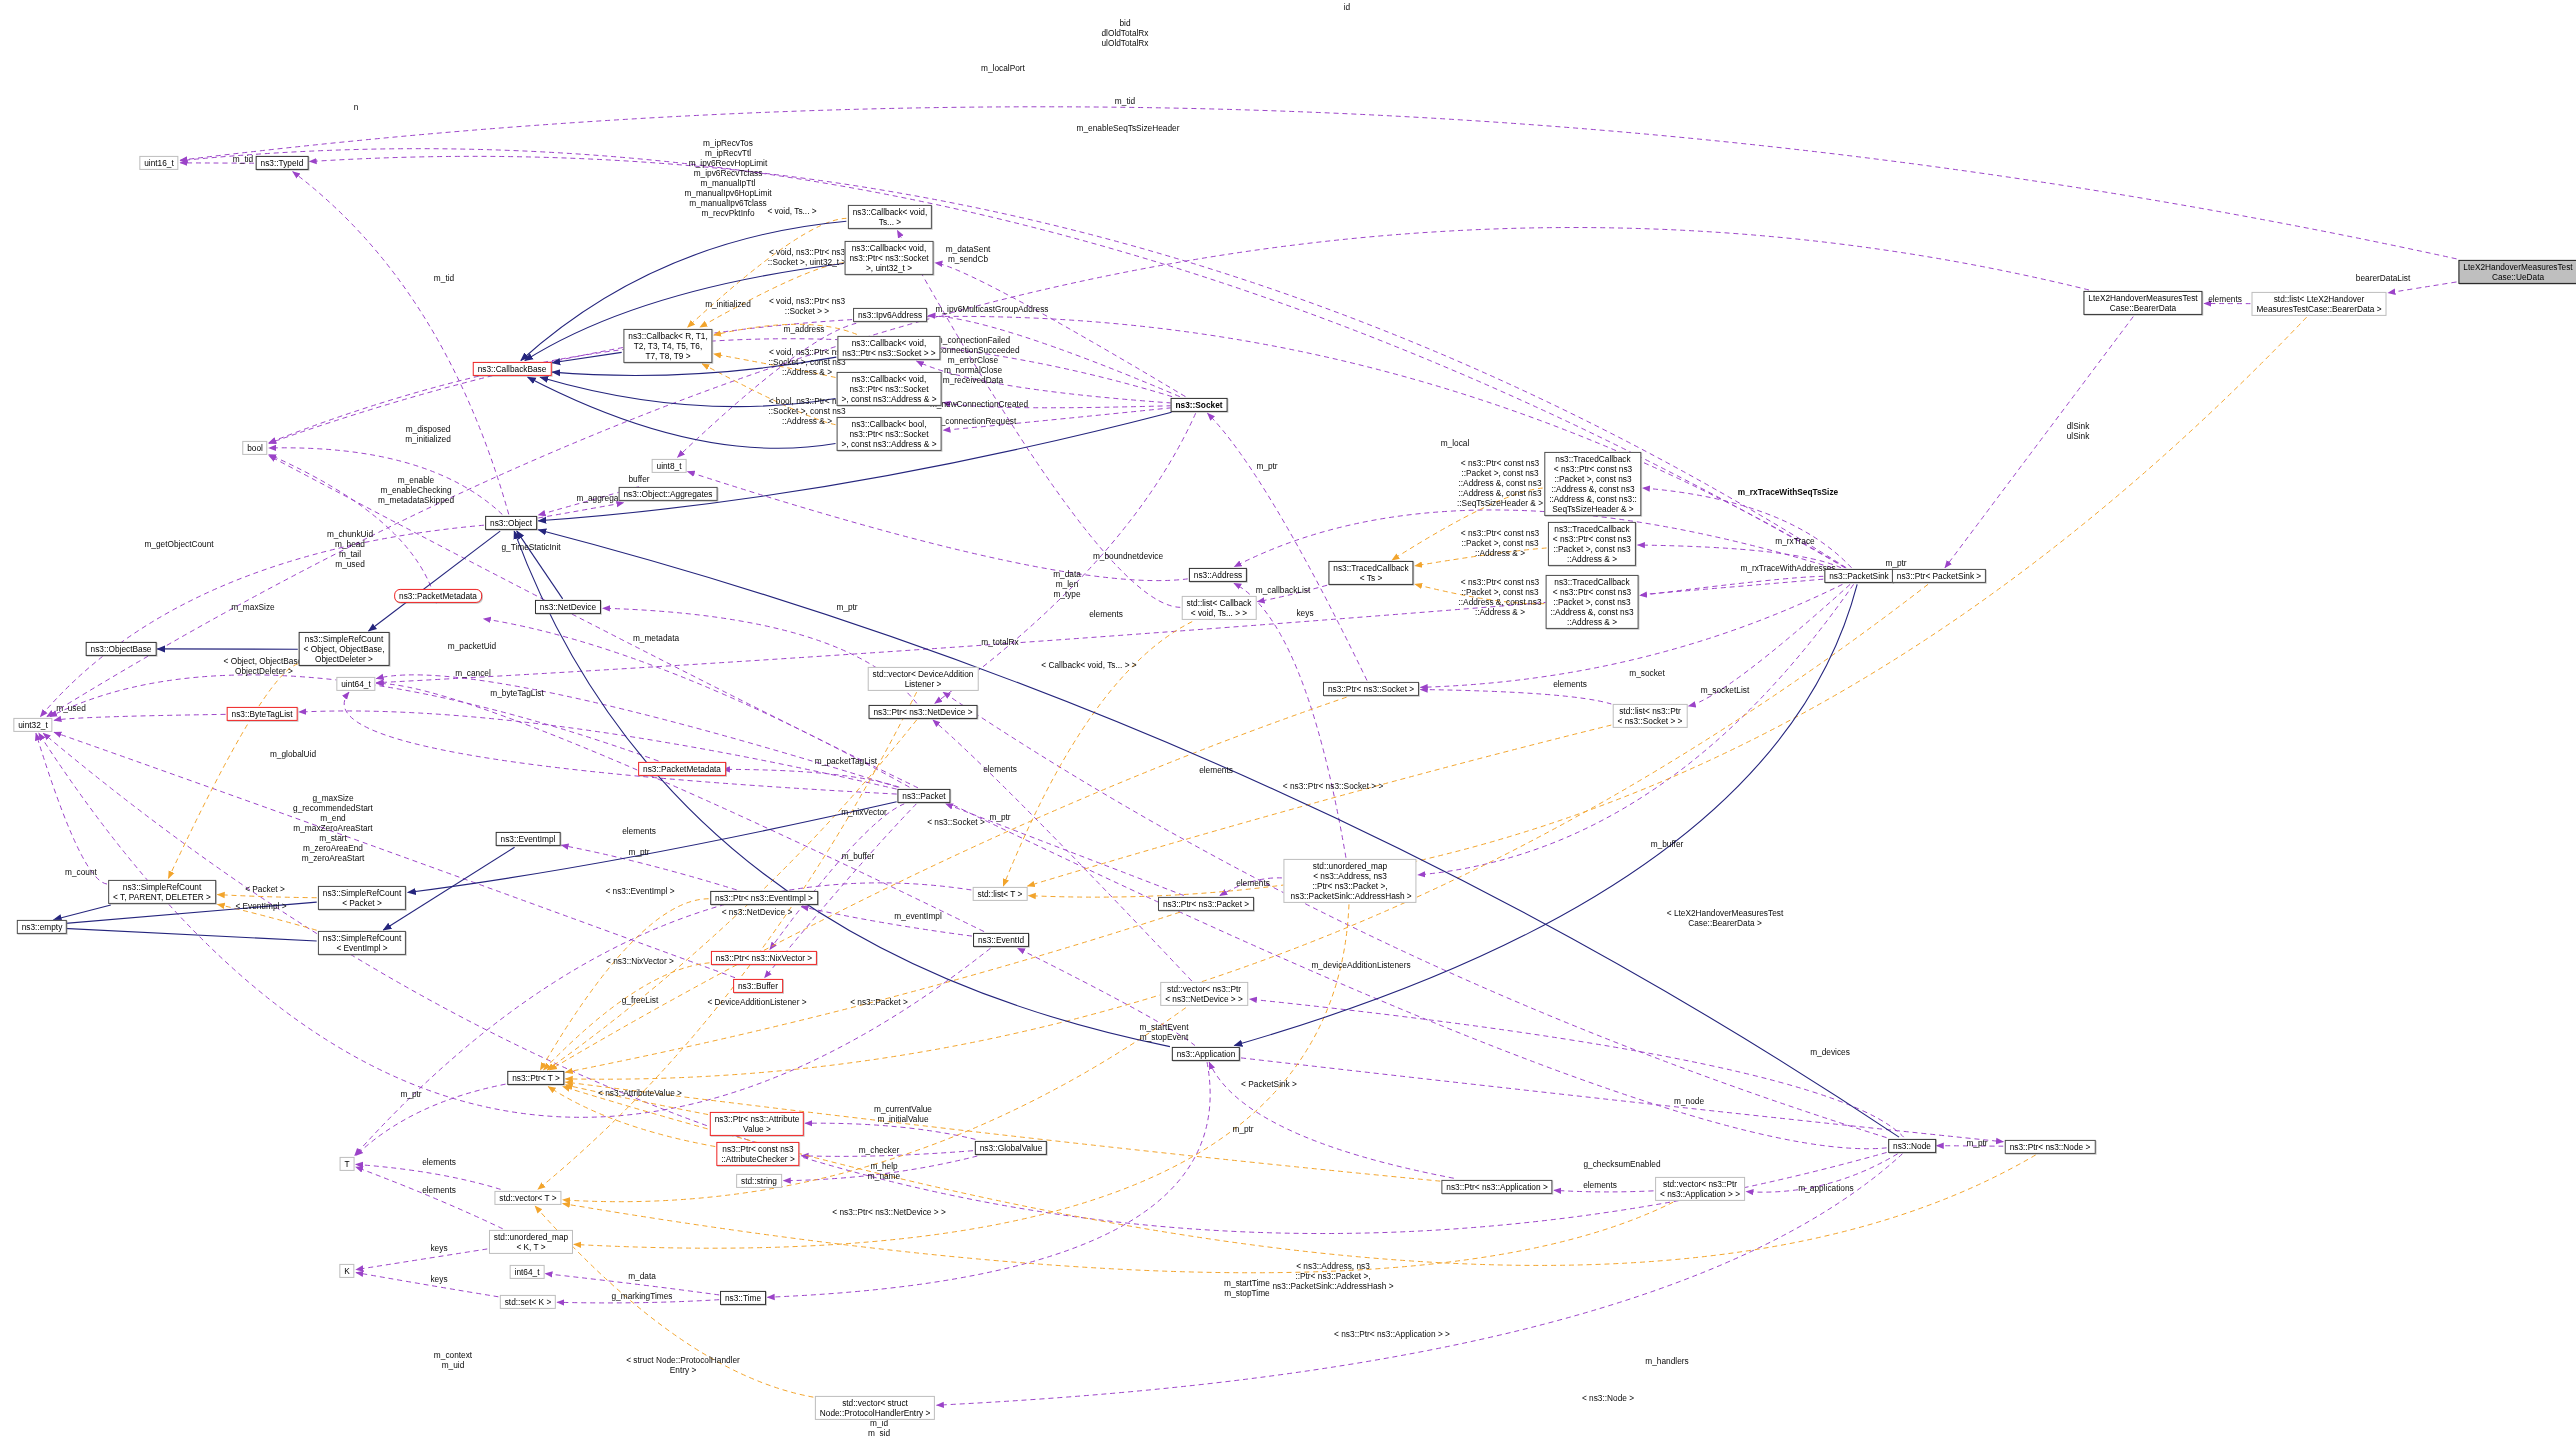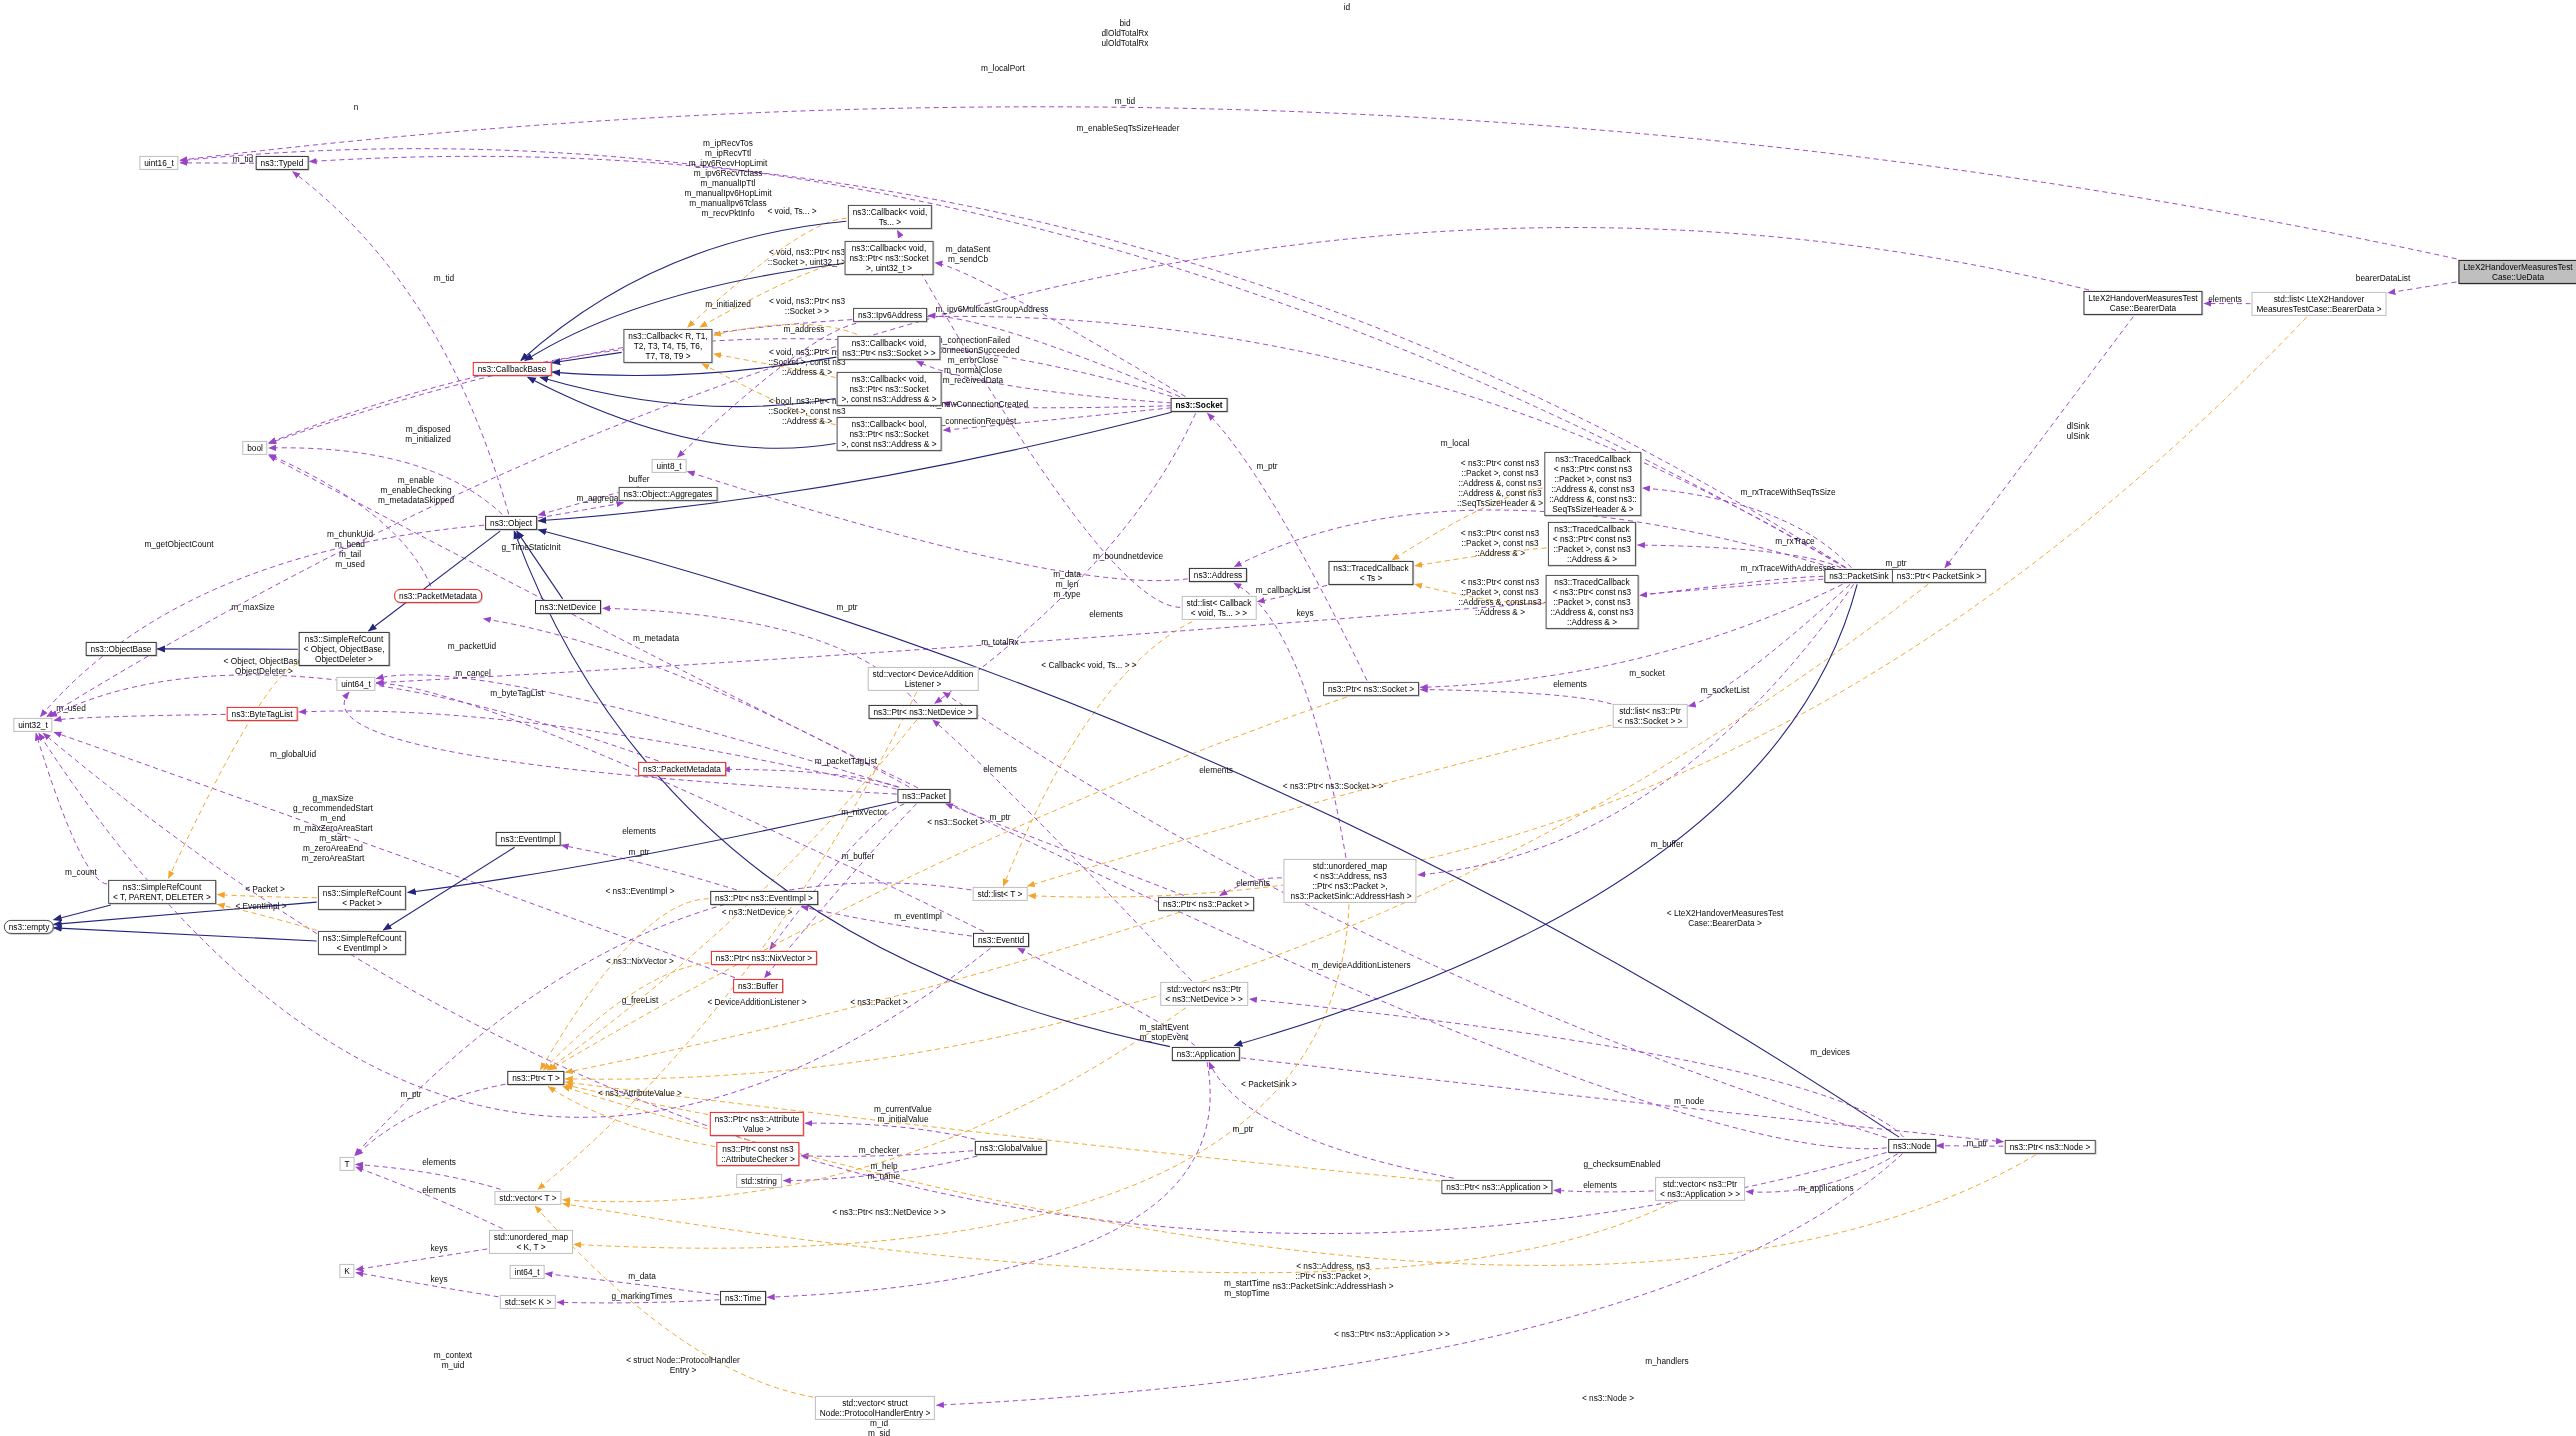--- a/index.html
+++ b/index.html
@@ -232,21 +232,21 @@
     <div class="node b-black" style="left: 568px; top: 607px;">ns3::NetDevice</div>
     <div class="node b-black" style="left: 121px; top: 649px;">ns3::ObjectBase</div>
     <div class="node b-black" style="left: 344px; top: 649px;">ns3::SimpleRefCount
 &lt; Object, ObjectBase,
 ObjectDeleter &gt;</div>
     <div class="node b-gray" style="left: 356px; top: 684px;">uint64_t</div>
     <div class="node b-red" style="left: 262px; top: 714px;">ns3::ByteTagList</div>
     <div class="node b-gray" style="left: 33px; top: 725px;">uint32_t</div>
     <div class="node b-dark" style="left: 162px; top: 892px;">ns3::SimpleRefCount
 &lt; T, PARENT, DELETER &gt;</div>
-    <div class="node b-dark" style="left: 29px; top: 927px; border-radius: 7px;">ns3::empty</div>
+    <div class="node b-dark" style="left: 42px; top: 927px;">ns3::empty</div>
     <div class="node b-dark" style="left: 362px; top: 898px;">ns3::SimpleRefCount
 &lt; Packet &gt;</div>
     <div class="node b-dark" style="left: 362px; top: 943px;">ns3::SimpleRefCount
 &lt; EventImpl &gt;</div>
     <div class="node b-black" style="left: 528px; top: 839px;">ns3::EventImpl</div>
     <div class="node b-black" style="left: 764px; top: 898px;">ns3::Ptr&lt; ns3::EventImpl &gt;</div>
     <div class="node b-red" style="left: 764px; top: 958px;">ns3::Ptr&lt; ns3::NixVector &gt;</div>
     <div class="node b-red" style="left: 758px; top: 986px;">ns3::Buffer</div>
     <div class="node b-gray" style="left: 1000px; top: 894px;">std::list&lt; T &gt;</div>
     <div class="node b-black" style="left: 1001px; top: 940px;">ns3::EventId</div>
@@ -358,21 +358,21 @@
 ::Address &amp;, const ns3
 ::Address &amp;, const ns3
 ::SeqTsSizeHeader &amp; &gt;</div>
     <div class="elabel" style="left: 1500px; top: 543px;">&lt; ns3::Ptr&lt; const ns3
 ::Packet &gt;, const ns3
 ::Address &amp; &gt;</div>
     <div class="elabel" style="left: 1500px; top: 597px;">&lt; ns3::Ptr&lt; const ns3
 ::Packet &gt;, const ns3
 ::Address &amp;, const ns3
 ::Address &amp; &gt;</div>
-    <div class="elabel" style="left: 1788px; top: 492px;">m_rxTraceWithSeqTsSize</div>
+    <div class="elabel" style="left: 1788px; top: 492px; font-weight: bold;">m_rxTraceWithSeqTsSize</div>
     <div class="elabel" style="left: 1795px; top: 541px;">m_rxTrace</div>
     <div class="elabel" style="left: 1788px; top: 568px;">m_rxTraceWithAddresses</div>
     <div class="elabel" style="left: 1128px; top: 556px;">m_boundnetdevice</div>
     <div class="elabel" style="left: 1067px; top: 584px;">m_data
 m_len
 m_type</div>
     <div class="elabel" style="left: 1283px; top: 590px;">m_callbackList</div>
     <div class="elabel" style="left: 1305px; top: 613px;">keys</div>
     <div class="elabel" style="left: 1106px; top: 614px;">elements</div>
     <div class="elabel" style="left: 1216px; top: 770px;">elements</div>

